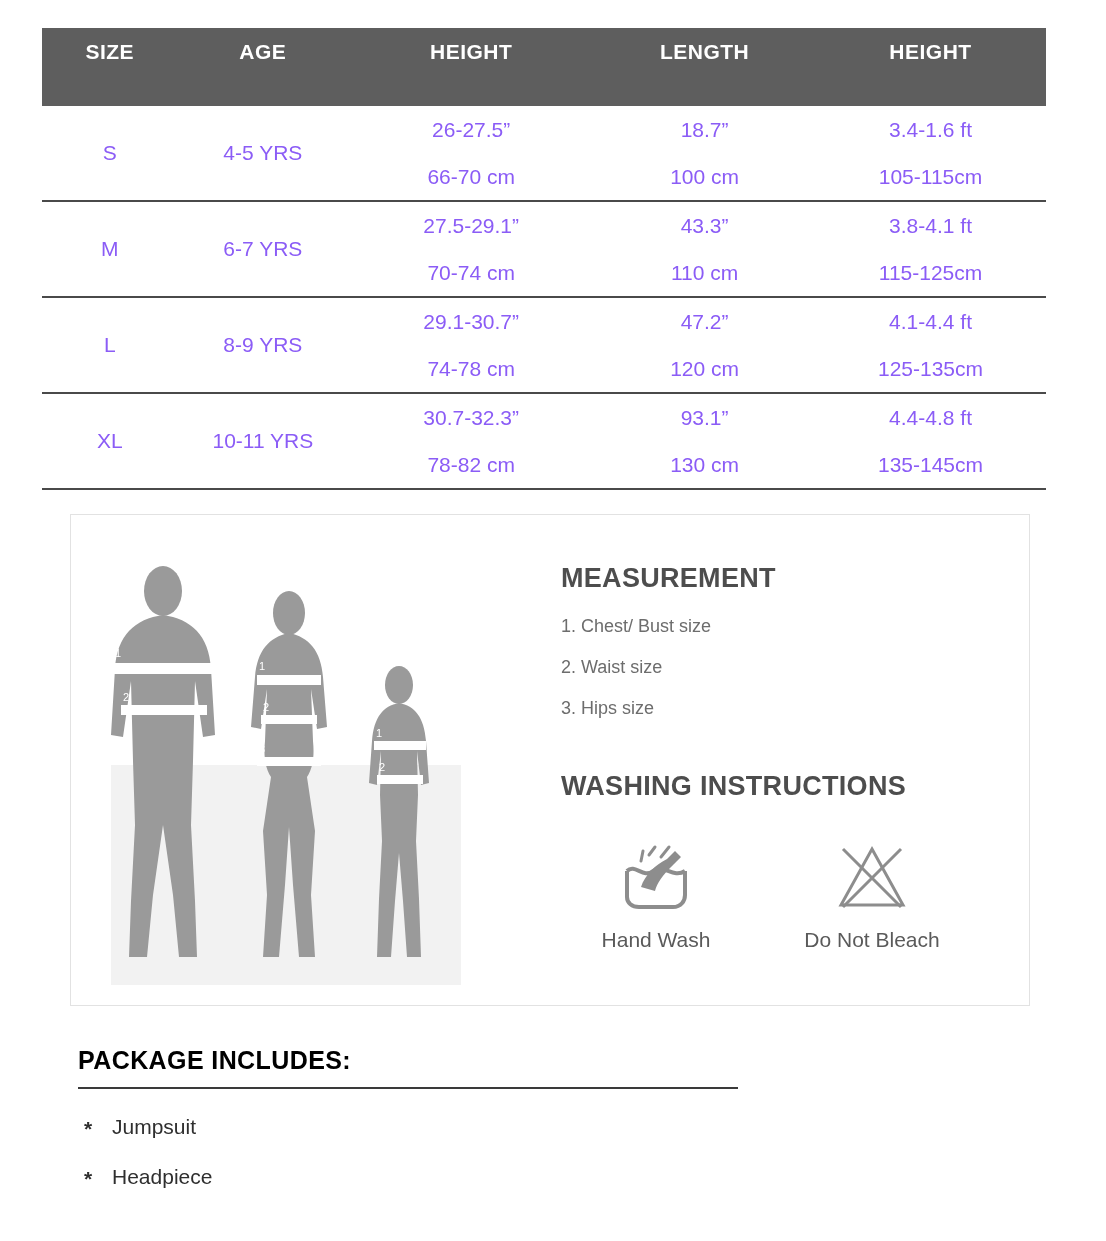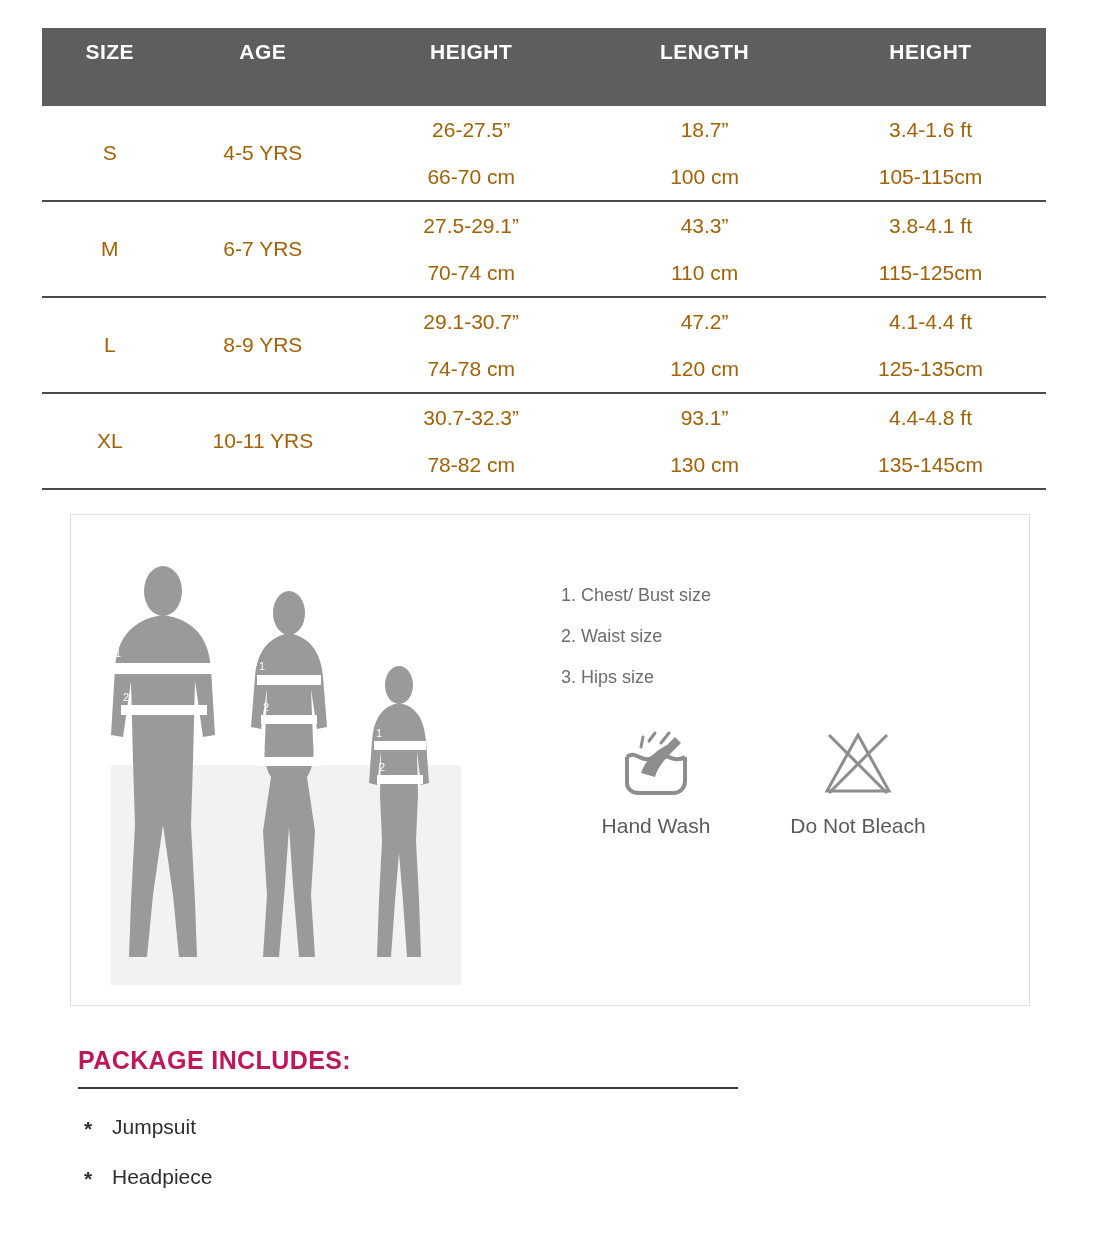--- a/index.html
+++ b/index.html
@@ -36,21 +36,21 @@
     color: #ffffff;
     font-size: 21px;
     font-weight: bold;
     height: 78px;
     vertical-align: top;
     padding-top: 12px;
     letter-spacing: 0.5px;
   }
   table.size-table tbody td {
     font-size: 21px;
-    color: #a16207;
+    color: #8b5cf6;
     text-align: center;
   }
   .col-size   { width: 13.5%; }
   .col-age    { width: 17%; }
   .col-chest  { width: 24.5%; }
   .col-length { width: 22%; }
   .col-height { width: 23%; margin-top: 12px; }
 
   tbody tr.row-group { border-bottom: 2px solid #4a4a4a; }
   tbody tr.row-group:last-child { border-bottom: 2px solid #4a4a4a; }
@@ -110,21 +110,21 @@
   .meas-list li {
     font-size: 18px;
     color: #6d6d6d;
     margin-bottom: 20px;
   }
   .wash-title {
     margin-top: 52px !important;
   }
   .wash-icons {
     display: flex;
-    gap: 32px;
+    gap: 46px;
     margin-top: 32px;
     padding-left: 10px;
   }
   .wash-item {
     width: 170px;
     text-align: center;
   }
   .wash-item .glyph {
     height: 86px;
     display: flex;
@@ -141,21 +141,21 @@
   .package {
     position: absolute;
     left: 78px;
     top: 1046px;
     width: 700px;
   }
   .package h2 {
     margin: 0;
     font-size: 25px;
     font-weight: bold;
-    color: #be185d;
+    color: #000000;
     letter-spacing: 0.4px;
     padding-bottom: 12px;
     border-bottom: 2px solid #3a3a3a;
     width: 660px;
   }
   .pkg-list {
     margin: 26px 0 0 0;
     padding: 0;
     list-style: none;
   }
@@ -329,26 +329,28 @@
                    L 326 186 L 330 220 L 338 218 L 335 176 C 333 152, 324 141, 308 138 Z"></path>
         </g>
         <rect x="283" y="176" width="52" height="9" fill="#ffffff"></rect>
         <rect x="286" y="210" width="46" height="9" fill="#ffffff"></rect>
         <text x="285" y="172" font-size="11" fill="#ffffff" font-family="Liberation Sans, sans-serif">1</text>
         <text x="288" y="206" font-size="11" fill="#ffffff" font-family="Liberation Sans, sans-serif">2</text>
       </svg>
     </div>
 
     <div class="panel-right">
+      <h2>MEASUREMENT</h2>
       <ul class="meas-list">
         <li>1. Chest/ Bust size</li>
         <li>2. Waist size</li>
         <li>3. Hips size</li>
       </ul>
 
+      <h2 class="wash-title">WASHING INSTRUCTIONS</h2>
 
       <div class="wash-icons">
         <div class="wash-item">
           <div class="glyph">
             <svg width="82" height="72" viewBox="0 0 82 72">
               <path d="M12 30 L12 56 C12 62 17 66 24 66 L58 66 C66 66 70 60 70 54 L70 30" fill="none" stroke="#8d8d8d" stroke-width="4"></path>
               <path d="M12 30 C20 22 28 38 38 30 C48 22 58 38 70 30" fill="none" stroke="#8d8d8d" stroke-width="4"></path>
               <path d="M26 46 C30 34 40 24 52 18 L60 10 L66 16 L56 26 C48 34 42 42 40 50 Z" fill="#8d8d8d"></path>
               <path d="M34 14 L40 6 M46 16 L54 6 M26 20 L28 10" fill="none" stroke="#8d8d8d" stroke-width="3" stroke-linecap="round"></path>
             </svg>

